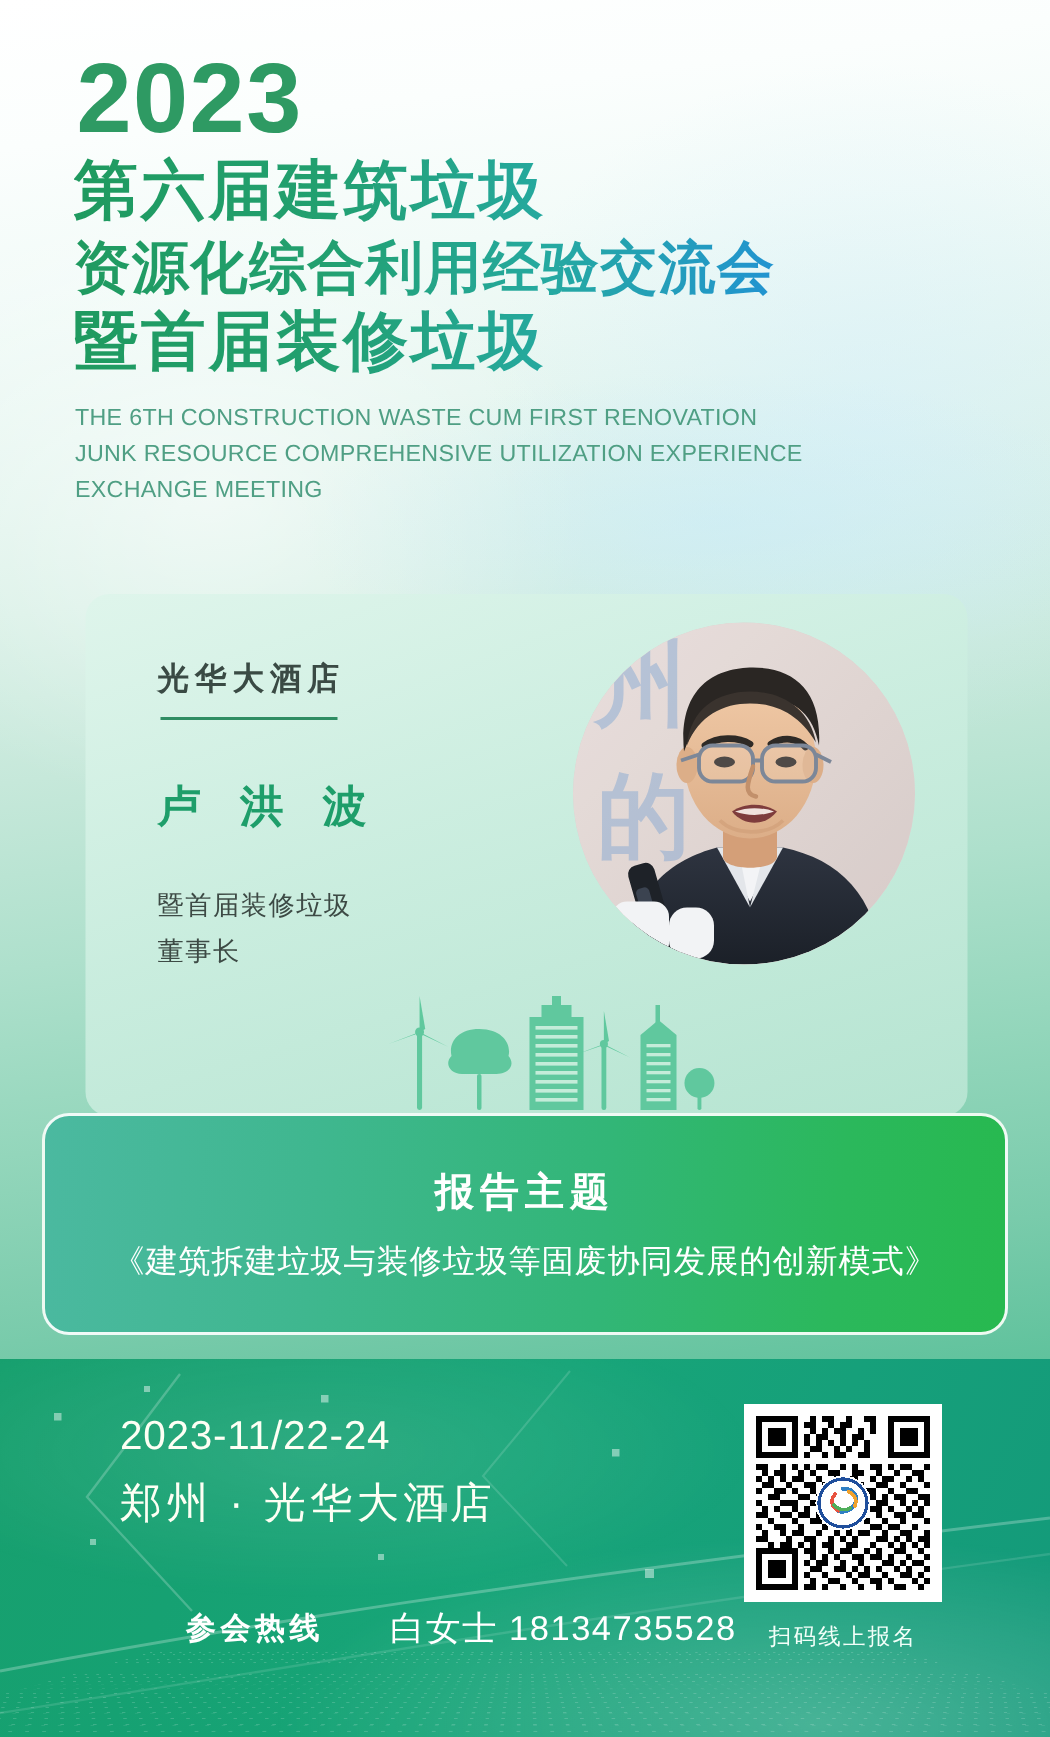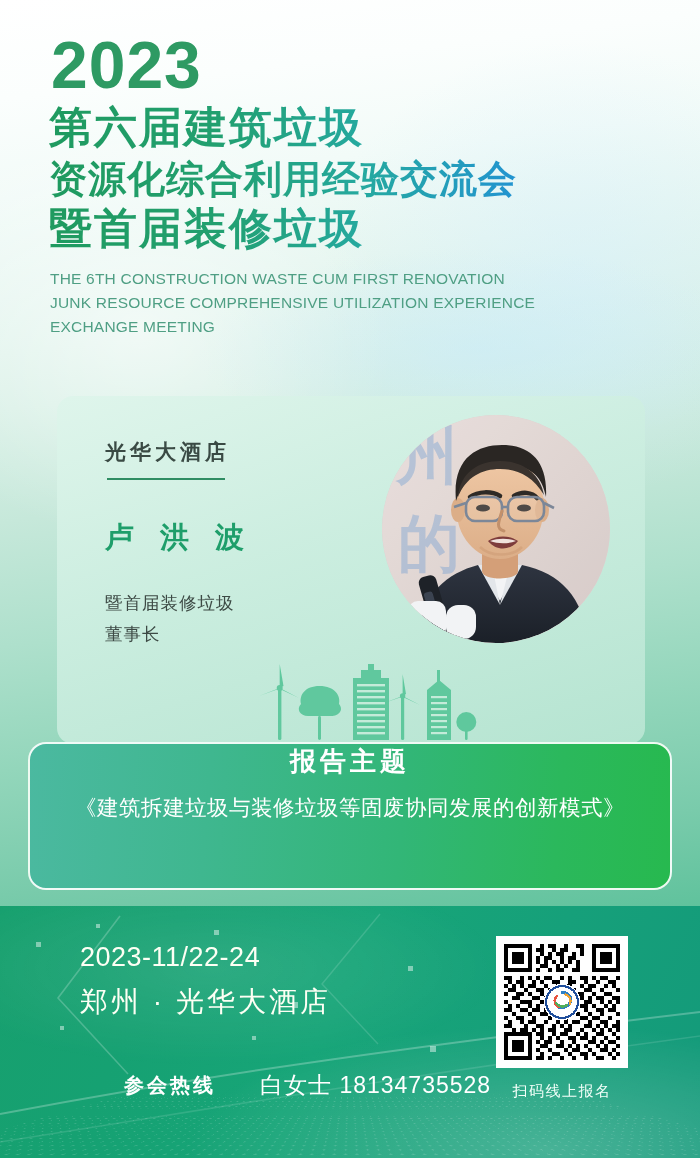--- a/index.html
+++ b/index.html
@@ -172,20 +172,21 @@
     top: 742px;
     width: 644px;
     height: 148px;
     box-sizing: border-box;
     border-radius: 18px;
     border: 2px solid rgba(255,255,255,0.92);
     background: linear-gradient(95deg, #4bb9a0 0%, #3fb78f 28%, #32b677 58%, #2bb85c 82%, #27b94f 100%);
     display: flex;
     flex-direction: column;
     align-items: center;
+    justify-content: center;
   }
   .report-title {
     font-size: 26px;
     font-weight: bold;
     letter-spacing: 4px;
     color: #ffffff;
     margin-bottom: 14px;
   }
   .report-subject {
     font-size: 21.5px;

